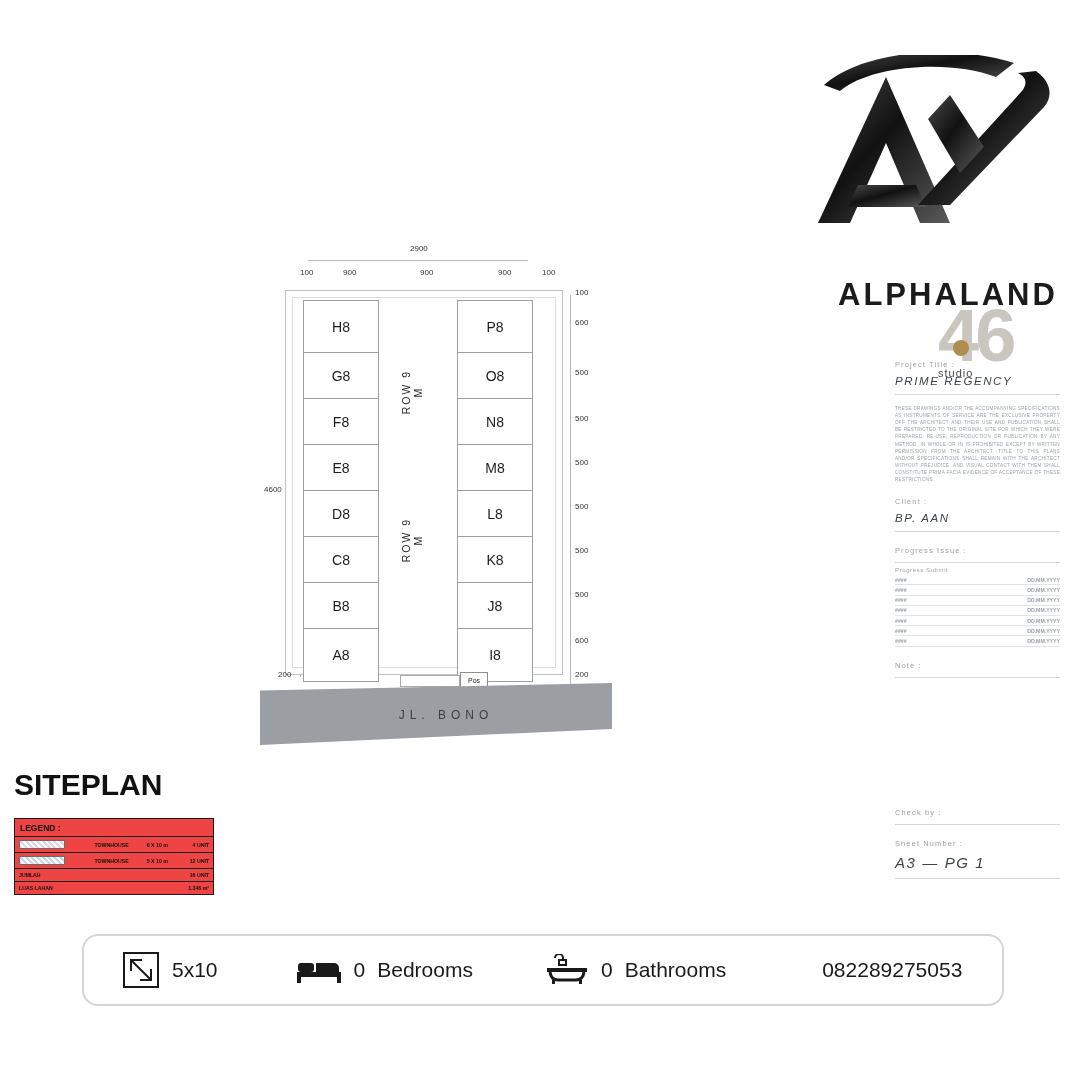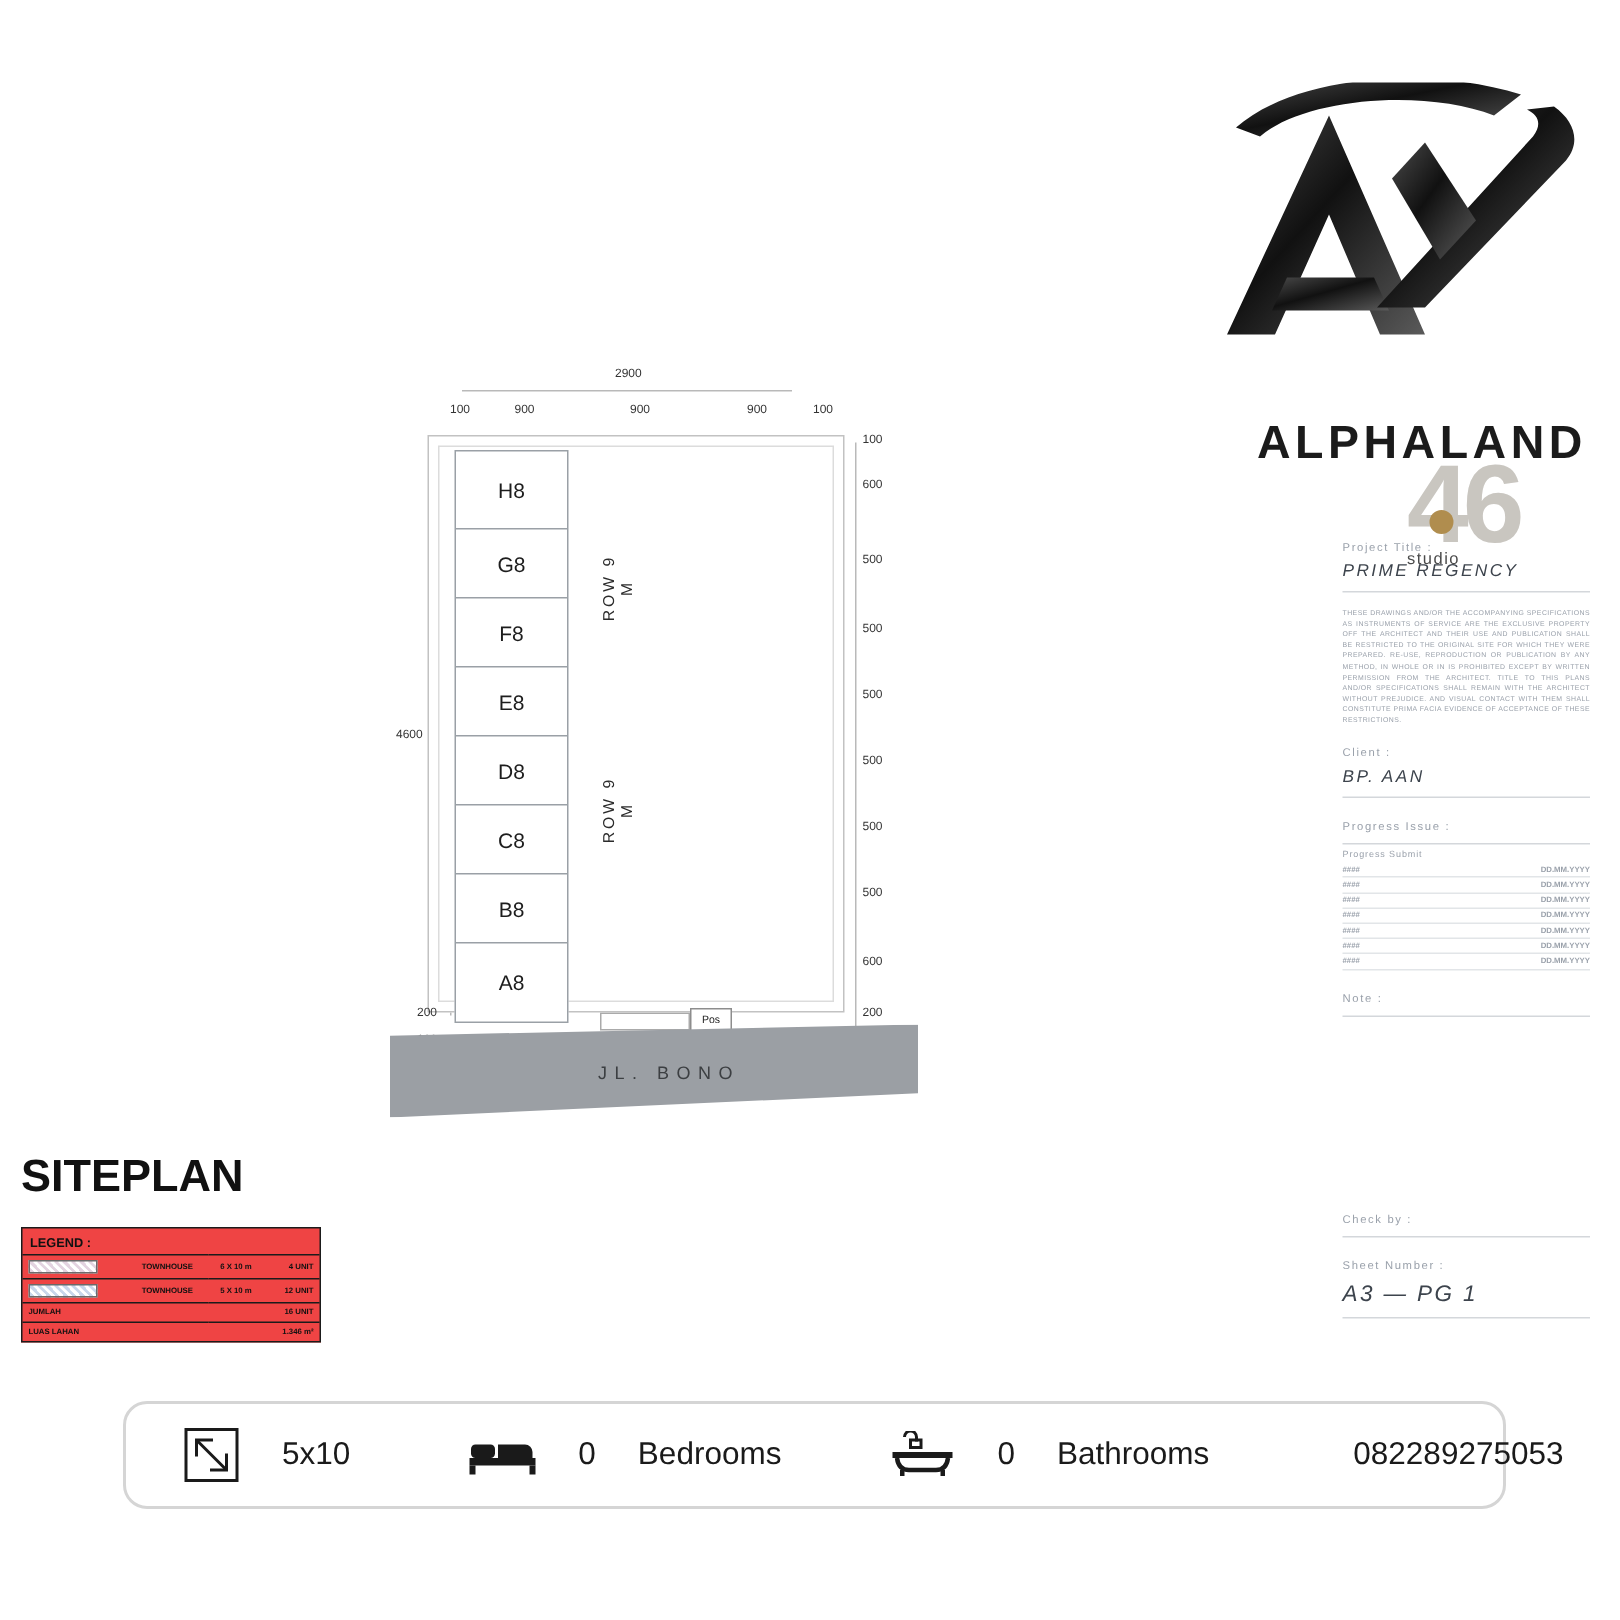--- a/index.html
+++ b/index.html
@@ -115,21 +115,21 @@
   
   .project-name {
     position: absolute; left: 0; top: 888px; width: 1080px; text-align: center;
     font-size: 31px; color: #1a1a1a; font-family: "DejaVu Sans", sans-serif;
   }
   .info-card {
     position: absolute; left: 82px; top: 934px; width: 922px; height: 72px;
     border: 2px solid #d5d5d5; border-radius: 16px; background: #fff;
     display: flex; align-items: center;
   }
-  .info-item { display: flex; align-items: center; gap: 28px; }
+  .info-item { display: flex; align-items: center; gap: 12px; }
   .info-item.size { margin-left: 38px; }
   .info-item.bed { margin-left: 78px; }
   .info-item.bath { margin-left: 72px; }
   .info-item.phone { margin-left: 96px; }
   .info-text { font-size: 21px; color: #1a1a1a; }
   .info-num { font-size: 21px; color: #1a1a1a; }
   .icon-box { display: flex; align-items: center; justify-content: center; }
 </style>
 </head>
 <body>
@@ -236,20 +236,30 @@
       <div class="cell tall">H8</div>
       <div class="cell">G8</div>
       <div class="cell">F8</div>
       <div class="cell">E8</div>
       <div class="cell">D8</div>
       <div class="cell">C8</div>
       <div class="cell">B8</div>
       <div class="cell tall">A8</div>
     </div>
 
+    <div class="col col-right">
+      <div class="cell tall">P8</div>
+      <div class="cell">O8</div>
+      <div class="cell">N8</div>
+      <div class="cell">M8</div>
+      <div class="cell">L8</div>
+      <div class="cell">K8</div>
+      <div class="cell">J8</div>
+      <div class="cell tall">I8</div>
+    </div>
 
     <div class="row-label a">ROW 9 M</div>
     <div class="row-label b">ROW 9 M</div>
 
     <div class="dim-line" style="left:300px; top:55px; width:1px; height:398px;"></div>
     <div class="dim-text" style="left:305px; top:48px;">100</div>
     <div class="dim-text" style="left:305px; top:78px;">600</div>
     <div class="dim-text" style="left:305px; top:128px;">500</div>
     <div class="dim-text" style="left:305px; top:174px;">500</div>
     <div class="dim-text" style="left:305px; top:218px;">500</div>

